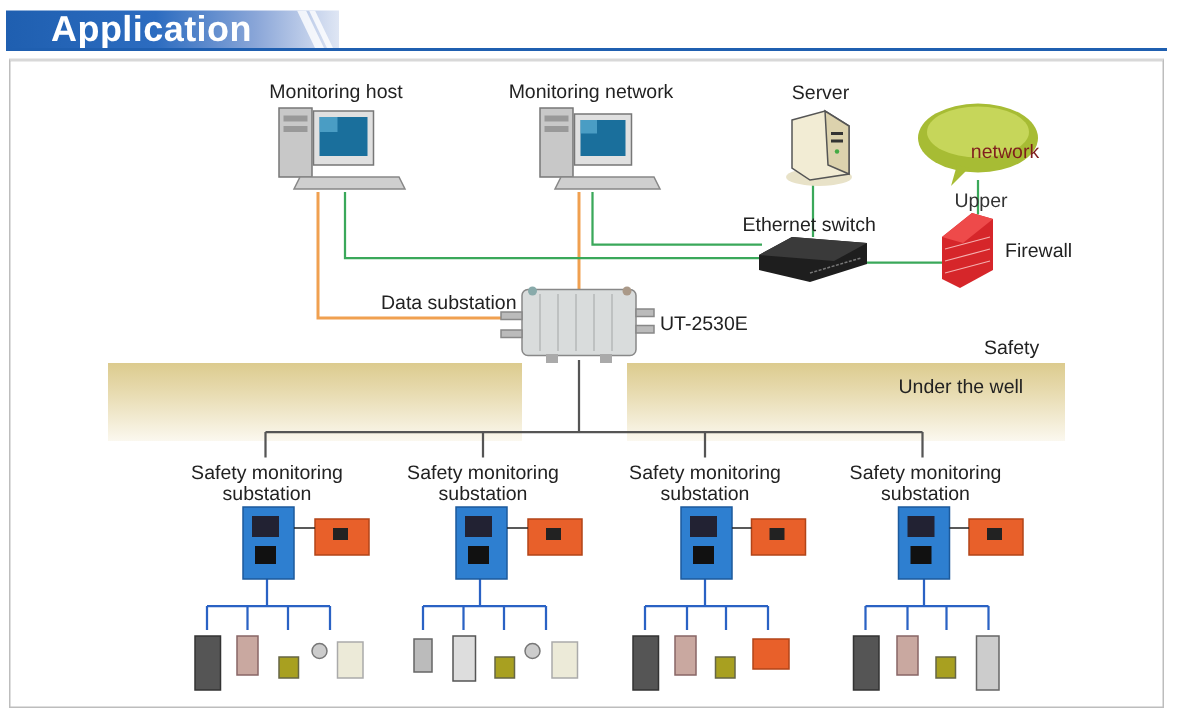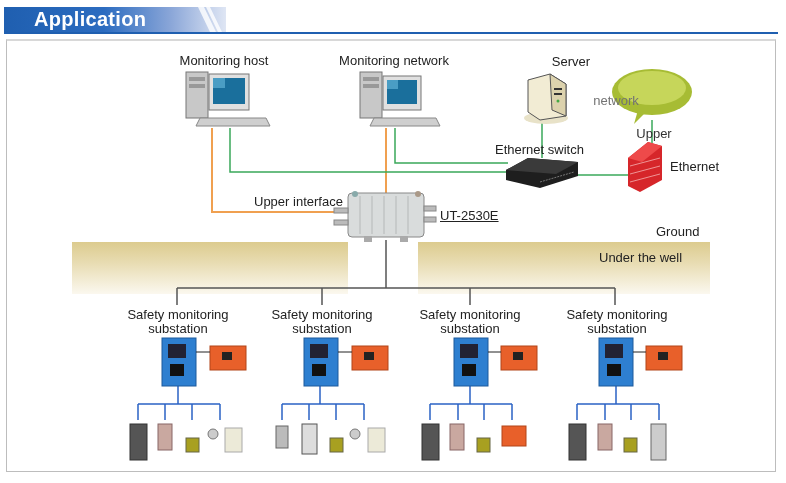--- a/index.html
+++ b/index.html
@@ -1,20 +1,20 @@
 <!DOCTYPE html>
 <html><head>
 <meta charset="utf-8">
 <style>
   html, body { margin:0; padding:0; background:#ffffff; }
   body { width:786px; height:483px; position:relative; overflow:hidden; font-family:"Liberation Sans", sans-serif; color:#222; }
   .header-bar { position:absolute; left:4px; top:7px; width:222px; height:25px;
     background:linear-gradient(90deg,#1f5fb0 0%,#2c6cc0 45%,#8aa6d8 75%,#dfe6f4 100%); }
   .header-stripes { position:absolute; left:196px; top:7px; width:30px; height:25px; }
-  .header-title { position:absolute; left:34px; top:7px; font-size:20px; font-weight:bold; color:#ffffff; line-height:25px; letter-spacing:0.3px; }
+  .header-title { position:absolute; left:34px; top:7px; font-size:24px; font-weight:bold; color:#ffffff; line-height:25px; letter-spacing:0.3px; }
   .header-rule { position:absolute; left:4px; top:32px; width:774px; height:2px; background:#1f5fb0; }
   .frame { position:absolute; left:6px; top:39px; width:770px; height:433px; border:1px solid #bdbdbd; border-top:2px solid #d8d8d8; box-sizing:border-box; }
   .lbl { position:absolute; font-size:13px; color:#222; white-space:nowrap; line-height:15px; }
   .center { text-align:center; transform:translateX(-50%); }
   .zone { position:absolute; background:linear-gradient(180deg,#dccb8e 0%,#e8dcb2 40%,#fbf8ef 100%); }
   svg.diagram { position:absolute; left:0; top:0; }
 </style>
 </head>
 <body>
 
@@ -207,28 +207,28 @@
   <g>
     <rect x="569" y="424" width="17" height="36" fill="#555" stroke="#333"></rect>
     <rect x="598" y="424" width="14" height="26" fill="#c9a8a0" stroke="#866"></rect>
     <rect x="624" y="438" width="13" height="14" fill="#a8a020" stroke="#664"></rect>
     <rect x="651" y="424" width="15" height="36" fill="#ccc" stroke="#666"></rect>
   </g>
 </svg>
 
 <div class="lbl center" style="left:224px; top:53px;">Monitoring host</div>
 <div class="lbl center" style="left:394px; top:53px;">Monitoring network</div>
-<div class="lbl center" style="left:571px; top:54px;">Server</div>
+<div class="lbl center" style="left:547px; top:54px;">Server</div>
 <div class="lbl center" style="left:654px; top:78px; color:#333;margin-top:48px;">Upper</div>
-<div class="lbl center" style="left:616px; top:93px; color:#737373;">network</div>
+<div class="lbl center" style="left:670px; top:93px; color:#7f1d1d;">network</div>
 <div class="lbl" style="left:495px; top:142px;">Ethernet switch</div>
-<div class="lbl" style="left:670px; top:159px;">Ethernet</div>
-<div class="lbl" style="left:254px; top:194px;">Upper interface</div>
-<div class="lbl" style="left:440px; top:208px;text-decoration:underline;">UT-2530E</div>
-<div class="lbl" style="left:656px; top:224px;">Ground</div>
+<div class="lbl" style="left:670px; top:159px;">Firewall</div>
+<div class="lbl" style="left:254px; top:194px;">Data substation</div>
+<div class="lbl" style="left:440px; top:208px;">UT-2530E</div>
+<div class="lbl" style="left:656px; top:224px;">Safety</div>
 <div class="lbl" style="left:599px; top:250px;">Under the well</div>
 
 <div class="lbl center" style="left:178px; top:307px;">Safety monitoring</div>
 <div class="lbl center" style="left:178px; top:321px;">substation</div>
 <div class="lbl center" style="left:322px; top:307px;">Safety monitoring</div>
 <div class="lbl center" style="left:322px; top:321px;">substation</div>
 <div class="lbl center" style="left:470px; top:307px;">Safety monitoring</div>
 <div class="lbl center" style="left:470px; top:321px;">substation</div>
 <div class="lbl center" style="left:617px; top:307px;">Safety monitoring</div>
 <div class="lbl center" style="left:617px; top:321px;">substation</div>

